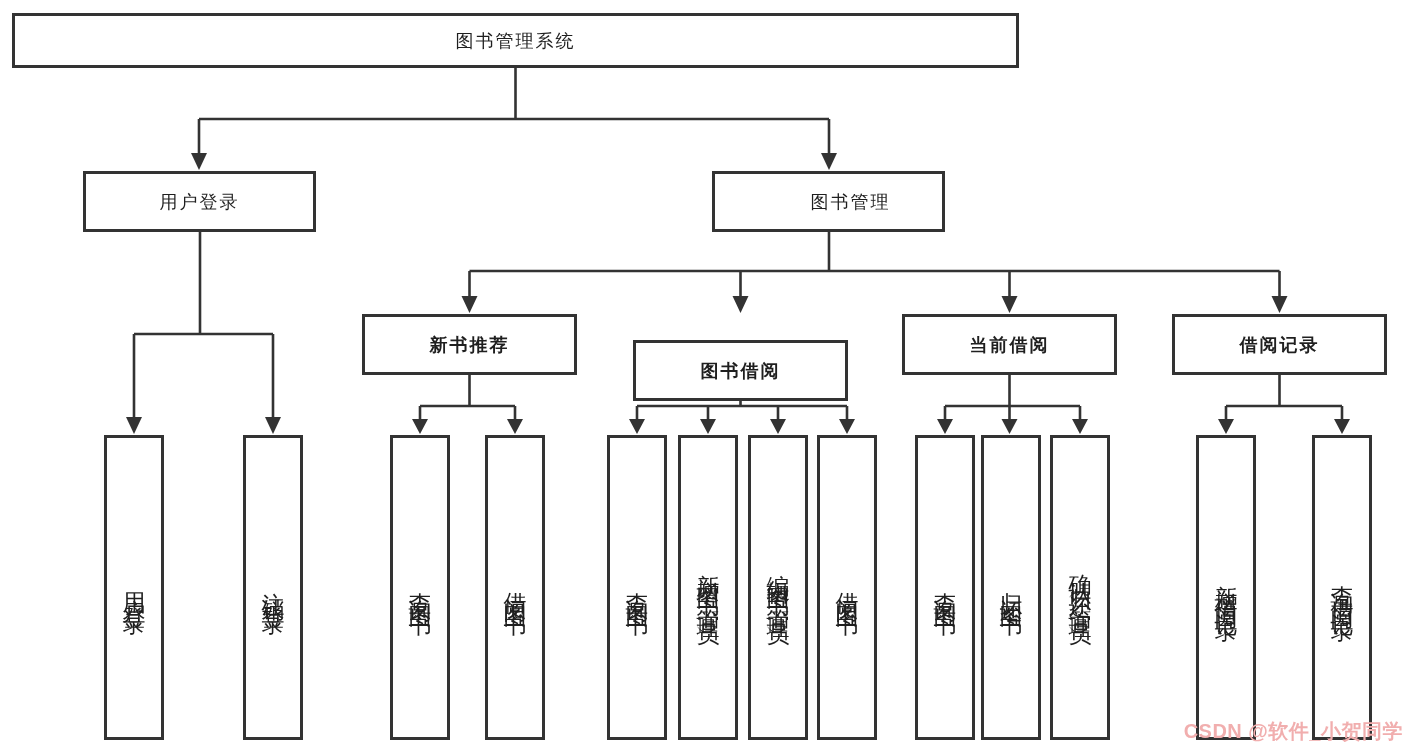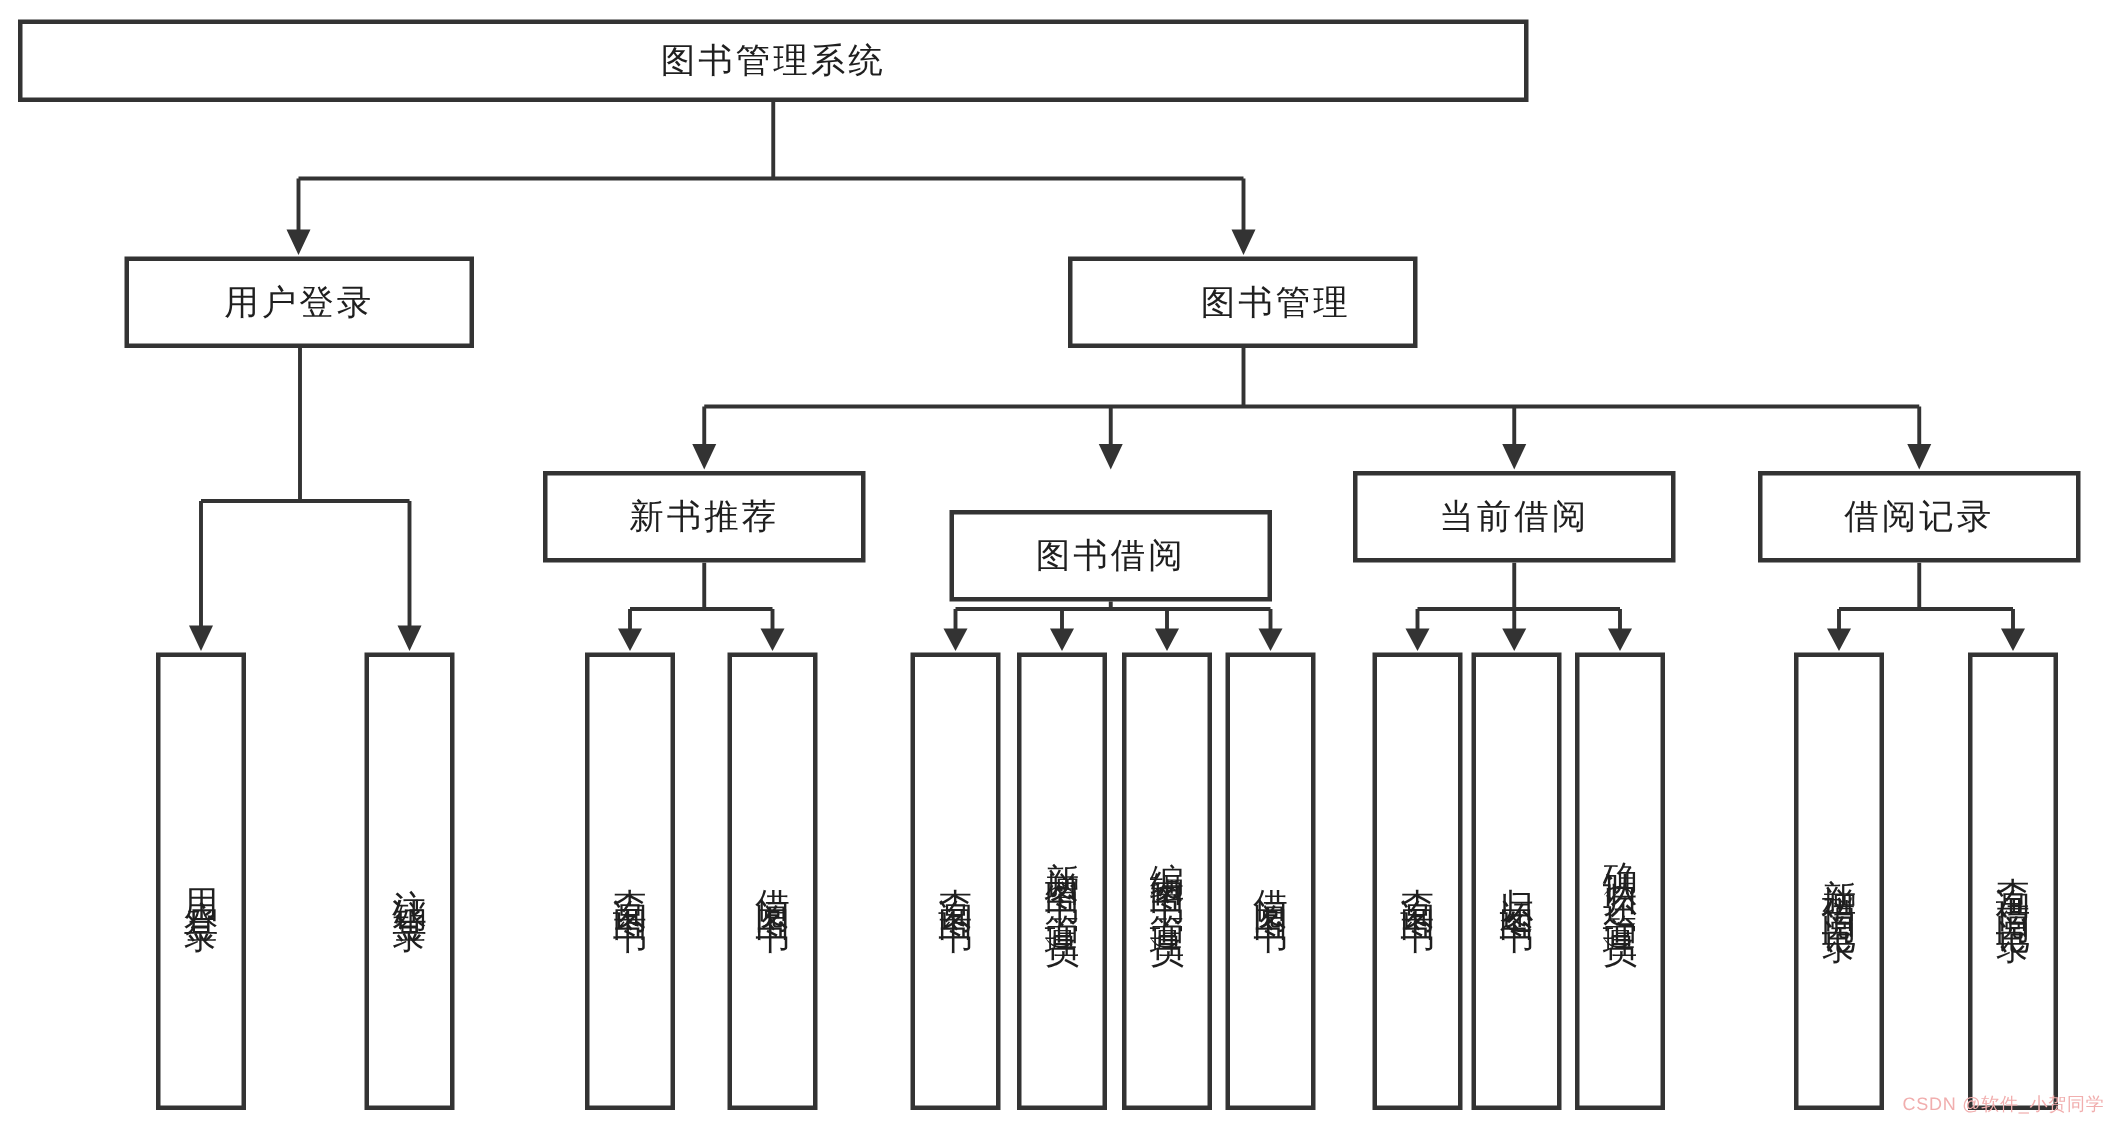--- a/index.html
+++ b/index.html
@@ -18,25 +18,25 @@
 
   .node {
     position:absolute;
     border:3px solid #333333;
     background:#ffffff;
     display:flex;
     align-items:center;
     justify-content:center;
     text-align:center;
   }
-  .hbox { font-size:23px; letter-spacing:2px;justify-content:center; }
+  .hbox { font-size:18px; letter-spacing:2px;justify-content:center; }
   .root  { left:12px;  top:13px;  width:1007px; height:55px; }
   .l2a   { left:83px;  top:171px; width:233px;  height:61px; }
   .l2b   { left:712px; top:171px; width:233px;  height:61px;padding-left:44px; }
-  .l3    { top:314px;  width:215px; height:61px; }
+  .l3    { top:314px;  width:215px; height:61px;font-weight:bold; }
   .l3a { left:362px; }  .l3b { left:633px;margin-top:26px; }  .l3c { left:902px; }  .l3d { left:1172px; }
 
   .leaf { top:435px; width:60px; height:305px; }
   .vtext {
     writing-mode:vertical-rl;
     text-orientation:mixed;
     font-size:23px;
     letter-spacing:7px;
     line-height:1;
     white-space:nowrap;
@@ -44,26 +44,27 @@
   .g1a { left:104px; }  .g1b { left:243px; }
   .g2a { left:390px; }  .g2b { left:485px; }
   .g3a { left:607px; }  .g3b { left:678px; }  .g3c { left:748px; }  .g3d { left:817px; }
   .g4a { left:915px; }  .g4b { left:981px; }  .g4c { left:1050px; }
   .g5a { left:1196px; } .g5b { left:1312px; }
 
   .watermark {
     position:absolute;
     right:2px;
     bottom:2px;
-    font-size:12px;
+    font-size:20px;
     letter-spacing:0.5px;
     color:#f1aeae;
     z-index:10;
     pointer-events:none;
     white-space:nowrap;
+    font-weight:bold;
   }
 </style>
 </head>
 <body>
 
 <div id="stage">
 
   <svg class="connectors" viewBox="0 0 1405 747" xmlns="http://www.w3.org/2000/svg">
 
     <path d="M515.5 68 V119 M199 119 H829 M199 119 V154 M829 119 V154"></path>

